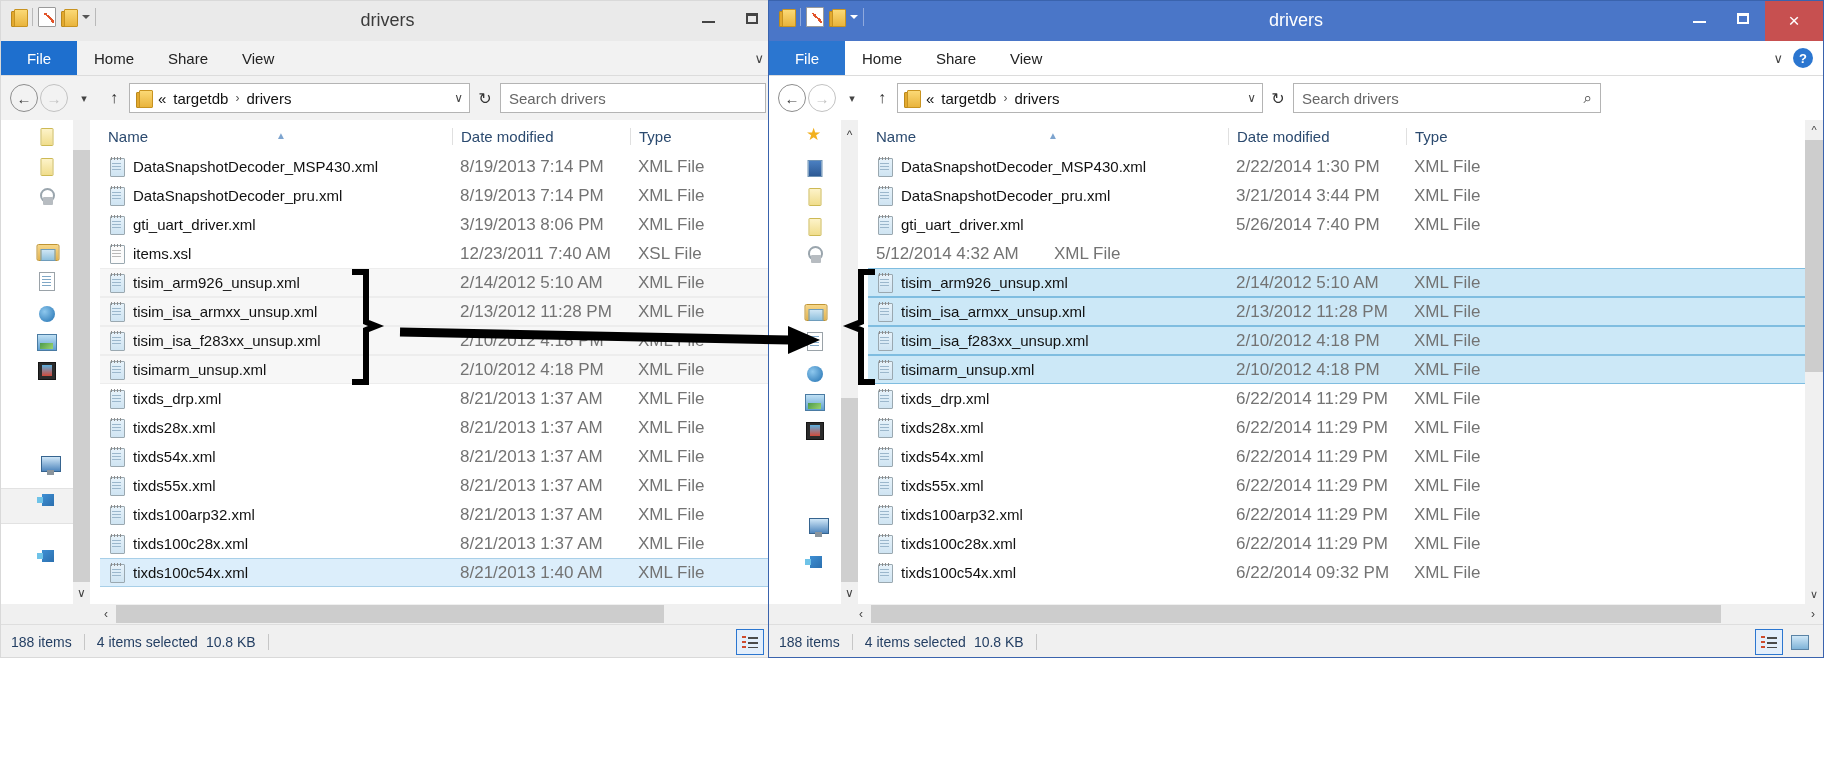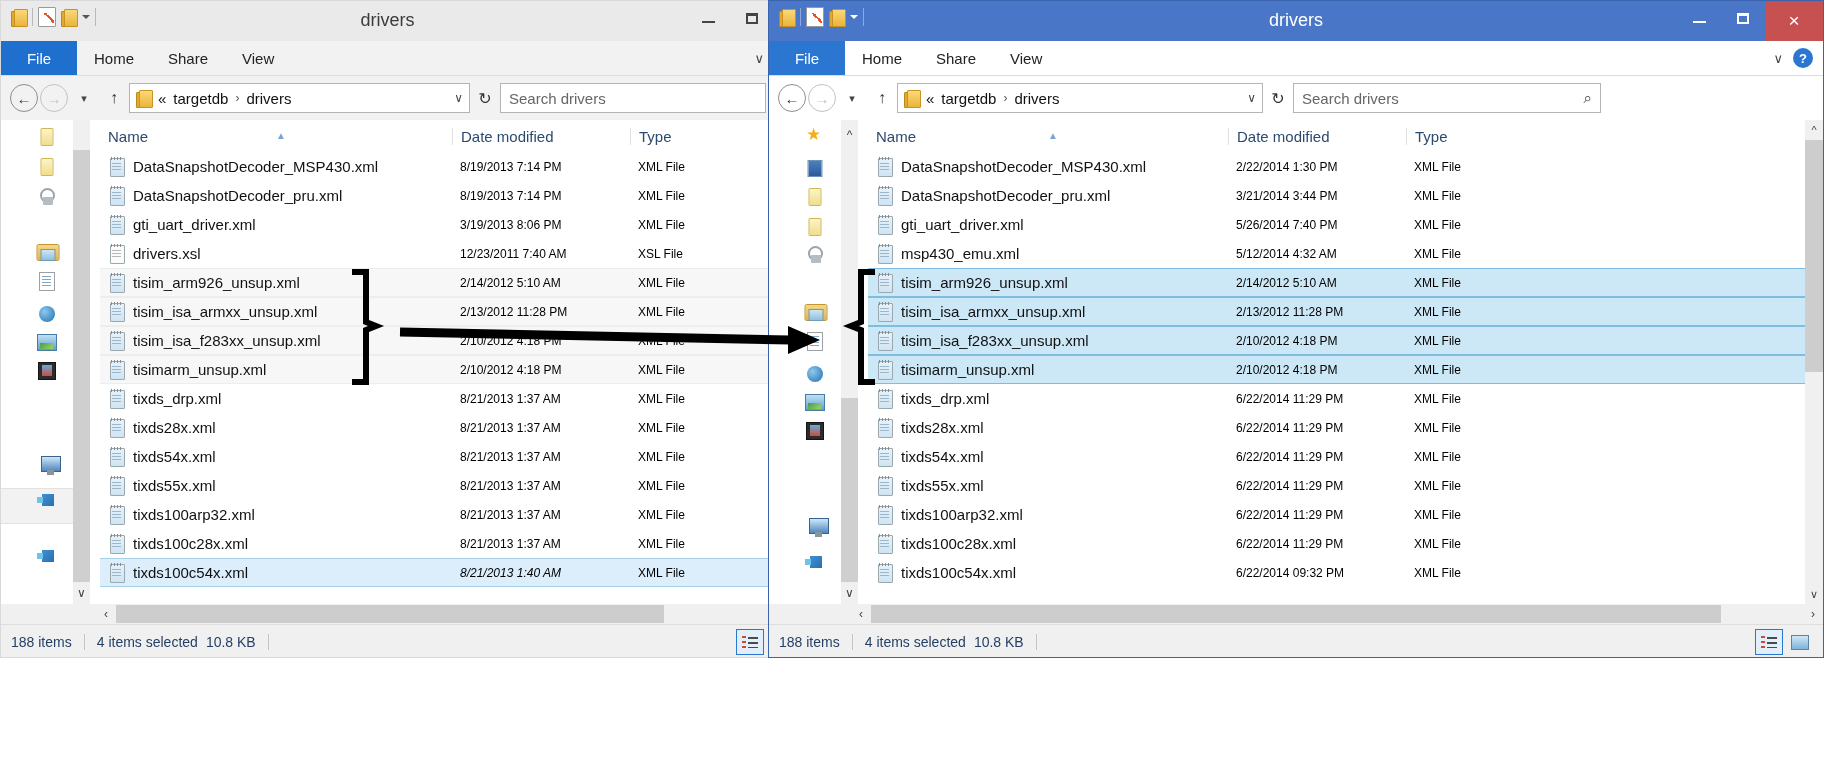--- a/index.html
+++ b/index.html
@@ -90,21 +90,21 @@
                       display:flex;align-items:center;justify-content:center;font-size:12px;color:#444;}
 
   .listpane{flex:1;background:#fff;position:relative;overflow:hidden;}
   .colhdr{height:32px;display:flex;align-items:center;background:#fff;position:relative;}
   .colhdr .ch{font-size:15px;color:#2b4a6f;padding-left:8px;box-sizing:border-box;position:relative;}
   .colhdr .ch+.ch{border-left:1px solid #e0e0e0;}
   .sortmark{position:absolute;top:2px;left:50%;color:#7da4cf;font-size:10px;}
 
   .row{height:29px;display:flex;align-items:center;position:relative;box-sizing:border-box;}
   .row .cname{display:flex;align-items:center;gap:8px;padding-left:8px;box-sizing:border-box;}
-  .row .cdate,.row .ctype{font-size:12px;color:#000000;padding-left:8px;box-sizing:border-box;}
+  .row .cdate,.row .ctype{font-size:17px;color:#737373;padding-left:8px;box-sizing:border-box;}
   .row .fname{font-size:15px;color:#111;white-space:nowrap;}
   .row.sel{background:#cce8f7;border-top:1px solid #7fbde0;border-bottom:1px solid #7fbde0;}
   .row.sel-light{background:#dceefb;border-top:1px solid #a8cfe8;border-bottom:1px solid #a8cfe8;}
   .row.band{background:#f7f7f7;border-top:1px solid #ededed;border-bottom:1px solid #ededed;}
 
   
   .fi{width:17px;height:19px;position:relative;flex:none;}
   .fi .pg{position:absolute;left:2px;top:1px;width:13px;height:17px;background:#eef6fb;border:1px solid #9aa8b0;border-radius:1px;}
   .fi.xml .pg{background:linear-gradient(180deg,#e6f2fa,#cfe4f2);}
   .fi .spiral{position:absolute;left:3px;top:0px;width:11px;height:3px;
@@ -316,21 +316,21 @@
             <div class="cdate" style="width: 178px;">3/19/2013 8:06 PM</div>
             <div class="ctype" style="width: 130px;">XML File</div>
           </div>
           <div class="row">
             <div class="cname" style="width: 352px;">
               <span class="fi xsl">
                 <span class="pg"></span>
                 <span class="spiral"></span>
                 <span class="lines"></span>
               </span>
-              <span class="fname">drivers.xsl</span>
+              <span class="fname">items.xsl</span>
             </div>
             <div class="cdate" style="width: 178px;">12/23/2011 7:40 AM</div>
             <div class="ctype" style="width: 130px;">XSL File</div>
           </div>
           <div class="row band">
             <div class="cname" style="width: 352px;">
               <span class="fi xml">
                 <span class="pg"></span>
                 <span class="spiral"></span>
                 <span class="lines"></span>
@@ -450,21 +450,21 @@
           </div>
           <div class="row sel-light">
             <div class="cname" style="width: 352px;">
               <span class="fi xml">
                 <span class="pg"></span>
                 <span class="spiral"></span>
                 <span class="lines"></span>
               </span>
               <span class="fname">tixds100c54x.xml</span>
             </div>
-            <div class="cdate" style="width: 178px; font-style: italic;">8/21/2013 1:40 AM</div>
+            <div class="cdate" style="width: 178px;">8/21/2013 1:40 AM</div>
             <div class="ctype" style="width: 130px;">XML File</div>
           </div>
         </div>
     </div>
   </div>
 
   <div class="hscroll">
     <div style="width:95px;"></div>
     <div class="lbtn">‹</div>
     <div class="track">
@@ -623,28 +623,20 @@
                 <span class="pg"></span>
                 <span class="spiral"></span>
                 <span class="lines"></span>
               </span>
               <span class="fname">gti_uart_driver.xml</span>
             </div>
             <div class="cdate" style="width: 178px;">5/26/2014 7:40 PM</div>
             <div class="ctype" style="width: 140px;">XML File</div>
           </div>
           <div class="row">
-            <div class="cname" style="width: 360px;">
-              <span class="fi xml">
-                <span class="pg"></span>
-                <span class="spiral"></span>
-                <span class="lines"></span>
-              </span>
-              <span class="fname">msp430_emu.xml</span>
-            </div>
             <div class="cdate" style="width: 178px;">5/12/2014 4:32 AM</div>
             <div class="ctype" style="width: 140px;">XML File</div>
           </div>
           <div class="row sel">
             <div class="cname" style="width: 360px;">
               <span class="fi xml">
                 <span class="pg"></span>
                 <span class="spiral"></span>
                 <span class="lines"></span>
               </span>

